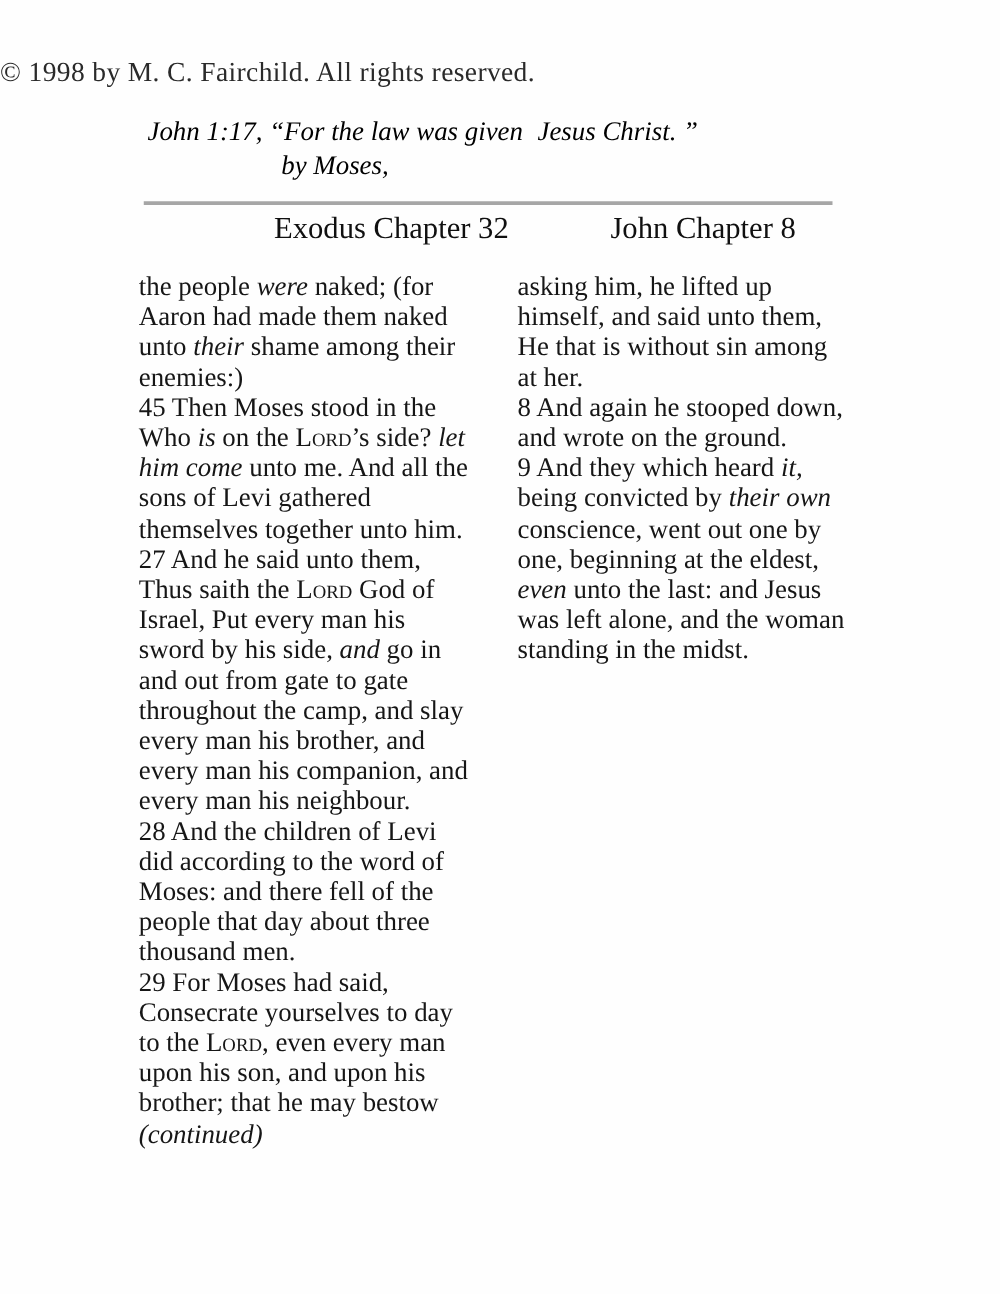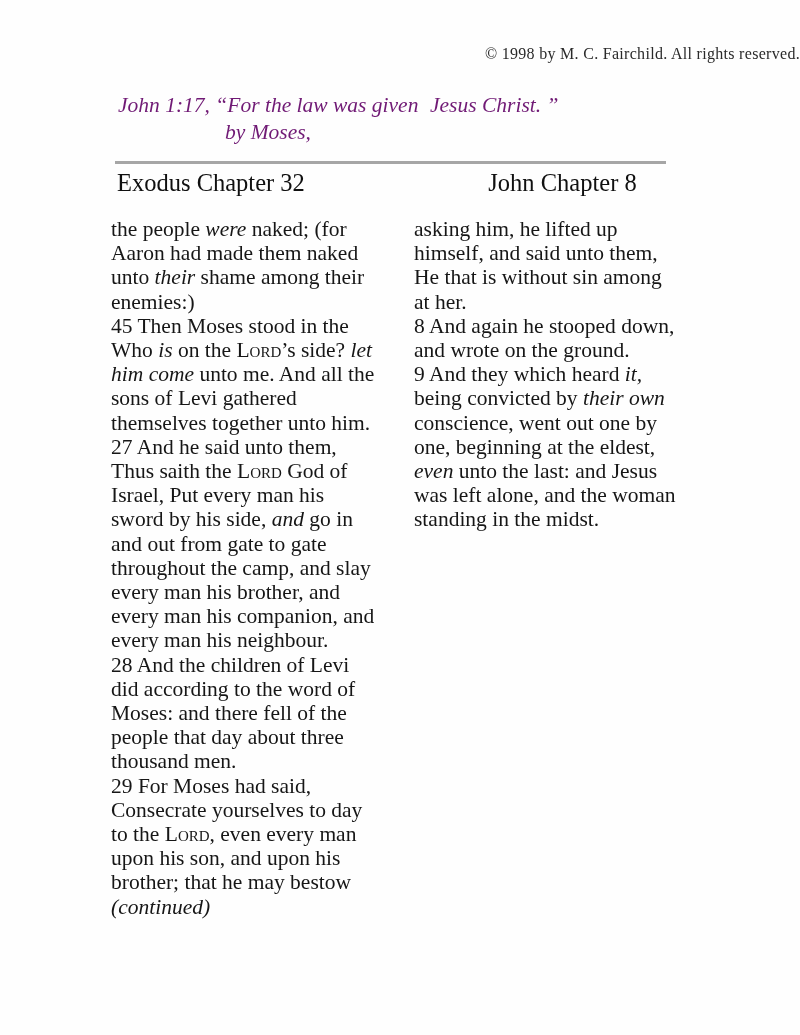--- a/index.html
+++ b/index.html
@@ -14,32 +14,32 @@
     background: #fefefe;
     font-family: "Liberation Serif", "DejaVu Serif", serif;
     color: #161616;
     overflow: hidden;
   }
   .copyright {
     position: absolute;
     top: 45px;
     left: 0;
     width: 800px;
-    text-align: right;
-    font-size: 16px;
+    text-align: left;
+    font-size: 22px;
     letter-spacing: 0.3px;
     color: #2a2a2a;
   }
   .quote {
     position: absolute;
     top: 92px;
     left: 118px;
     width: 562px;
     display: flex;
-    color: #701a75;
+    color: #000000;
     font-size: 21.5px;
     line-height: 27px;
   }
   .quote .quote-left {
     width: 300px;
     text-align: center;
   }
   .quote .quote-right {
     margin-left: 12px;
     text-align: left;
@@ -57,21 +57,21 @@
     top: 169px;
     left: 0;
     width: 800px;
     font-size: 24.5px;
     color: #101010;
   }
   .header-left {
     position: absolute;
     left: 117px;
     width: 290px;
-    text-align: left;
+    text-align: right;
   }
   .header-right {
     position: absolute;
     left: 420px;
     width: 285px;
     text-align: center;
   }
   .columns {
     position: absolute;
     top: 217px;

